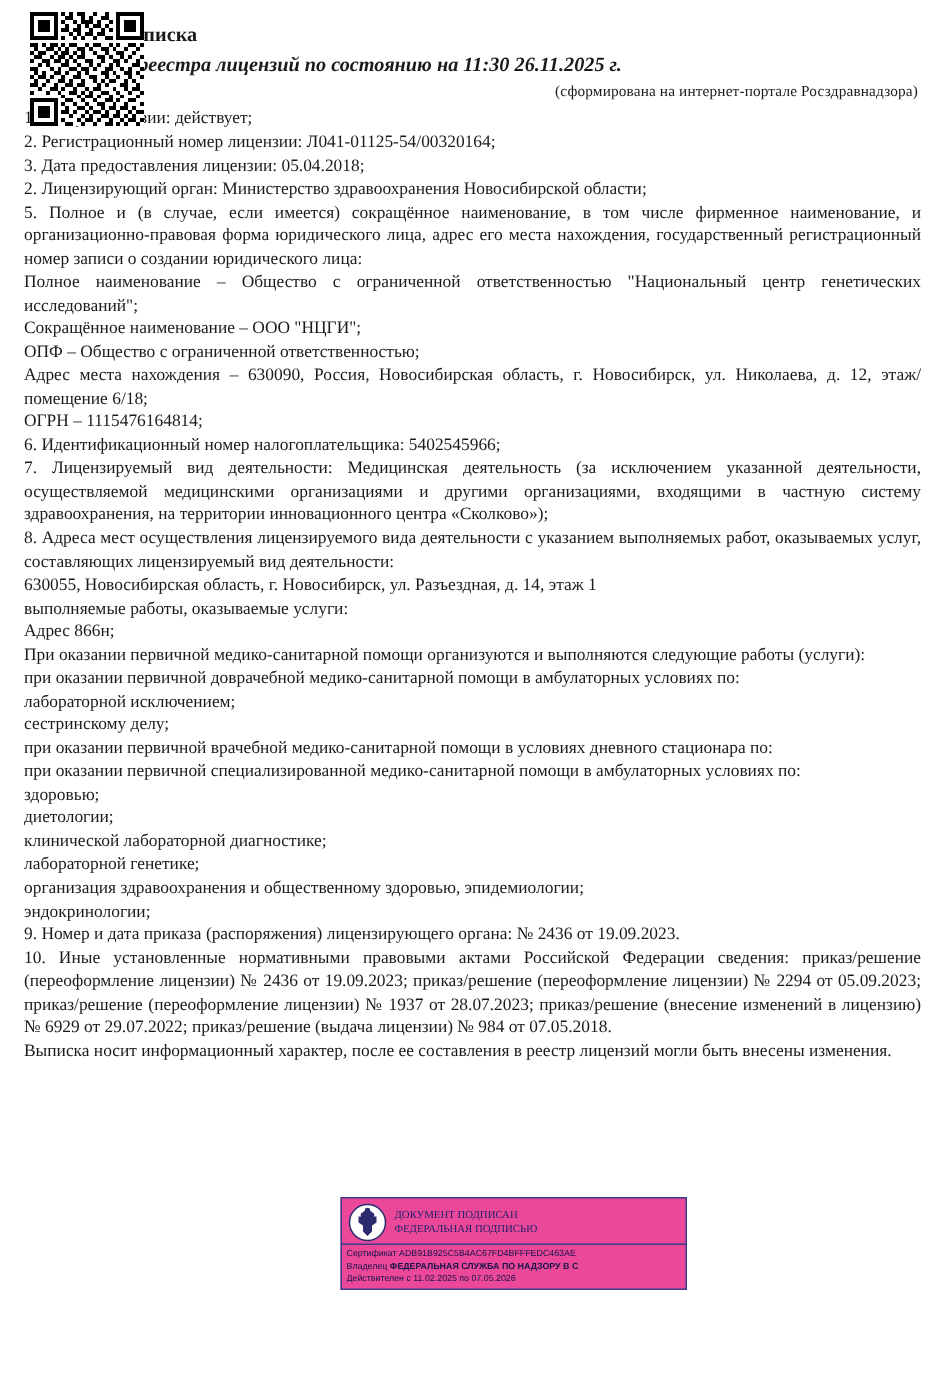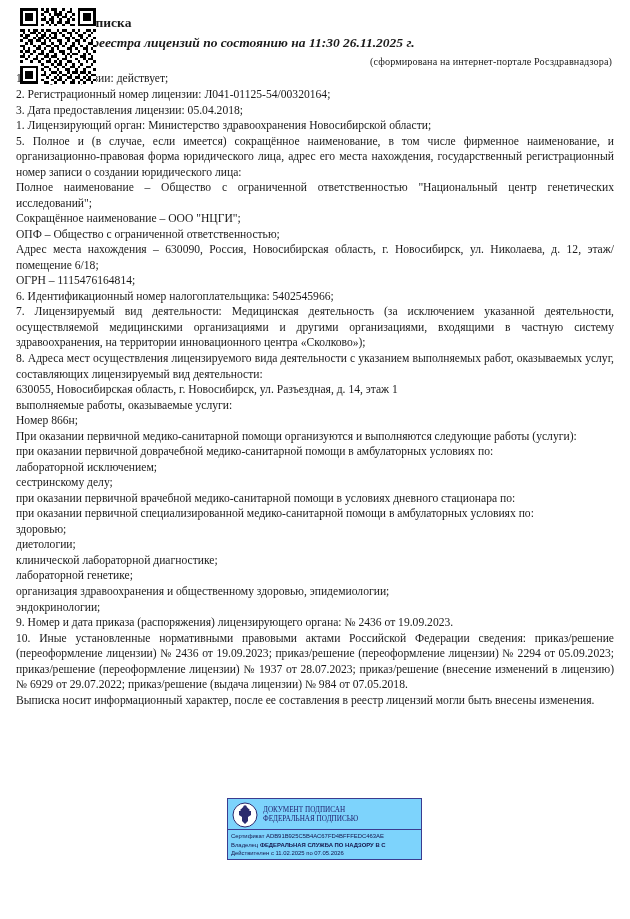--- a/index.html
+++ b/index.html
@@ -64,25 +64,25 @@
     padding: 0;
   }
   .ind-1 { padding-left: 0; }
   .ind-2 { padding-left: 12px; }
   .ind-3 { padding-left: 24px; }
   .justify { text-align: justify; }
   .sign-stamp {
     position: absolute;
     left: 227px;
     top: 798px;
-    width: 195px;
+    width: 231px;
     height: 62px;
     border: 1px solid #3b3b8f;
     box-sizing: border-box;
-    background: #7dd3fc;
+    background: #ec4899;
   }
   .sign-top {
     display: flex;
     align-items: center;
     padding: 4px 4px 2px 4px;
     height: 30px;
     box-sizing: border-box;
   }
   .emblem {
     width: 26px;
@@ -361,33 +361,33 @@
     <div class="title-main">Выписка</div>
     <div class="title-sub">из реестра лицензий по состоянию на 11:30 26.11.2025 г.</div>
   </div>
 
   <div class="portal-note">(сформирована на интернет-портале Росздравнадзора)</div>
 
   <div class="body-text">
     <p class="ind-1 justify">1. Статус лицензии: действует;</p>
     <p class="ind-1 justify">2. Регистрационный номер лицензии: Л041-01125-54/00320164;</p>
     <p class="ind-1 justify">3. Дата предоставления лицензии: 05.04.2018;</p>
-    <p class="ind-1 justify">1. Лицензирующий орган: Министерство здравоохранения Новосибирской области;</p>
+    <p class="ind-1 justify">2. Лицензирующий орган: Министерство здравоохранения Новосибирской области;</p>
     <p class="ind-1 justify">5. Полное и (в случае, если имеется) сокращённое наименование, в том числе фирменное наименование, и организационно-правовая форма юридического лица, адрес его места нахождения, государственный регистрационный номер записи о создании юридического лица:</p>
     <p class="ind-1 justify">Полное наименование – Общество с ограниченной ответственностью "Национальный центр генетических исследований";</p>
     <p class="ind-1 justify">Сокращённое наименование – ООО "НЦГИ";</p>
     <p class="ind-1 justify">ОПФ – Общество с ограниченной ответственностью;</p>
     <p class="ind-1 justify">Адрес места нахождения – 630090, Россия, Новосибирская область, г. Новосибирск, ул. Николаева, д. 12, этаж/помещение 6/18;</p>
     <p class="ind-1 justify">ОГРН – 1115476164814;</p>
     <p class="ind-1 justify">6. Идентификационный номер налогоплательщика: 5402545966;</p>
     <p class="ind-1 justify">7. Лицензируемый вид деятельности: Медицинская деятельность (за исключением указанной деятельности, осуществляемой медицинскими организациями и другими организациями, входящими в частную систему здравоохранения, на территории инновационного центра «Сколково»);</p>
     <p class="ind-1 justify">8. Адреса мест осуществления лицензируемого вида деятельности с указанием выполняемых работ, оказываемых услуг, составляющих лицензируемый вид деятельности:</p>
     <p class="ind-1 justify">630055, Новосибирская область, г. Новосибирск, ул. Разъездная, д. 14, этаж 1</p>
     <p class="ind-1 justify">выполняемые работы, оказываемые услуги:</p>
-    <p class="ind-1 justify">Номер 866н;</p>
+    <p class="ind-1 justify">Адрес 866н;</p>
     <p class="ind-1 justify">При оказании первичной медико-санитарной помощи организуются и выполняются следующие работы (услуги):</p>
     <p class="ind-2 justify">при оказании первичной доврачебной медико-санитарной помощи в амбулаторных условиях по:</p>
     <p class="ind-3">лабораторной исключением;</p>
     <p class="ind-3">сестринскому делу;</p>
     <p class="ind-2 justify">при оказании первичной врачебной медико-санитарной помощи в условиях дневного стационара по:</p>
     <p class="ind-2 justify">при оказании первичной специализированной медико-санитарной помощи в амбулаторных условиях по:</p>
     <p class="ind-3">здоровью;</p>
     <p class="ind-3">диетологии;</p>
     <p class="ind-3">клинической лабораторной диагностике;</p>
     <p class="ind-3">лабораторной генетике;</p>

